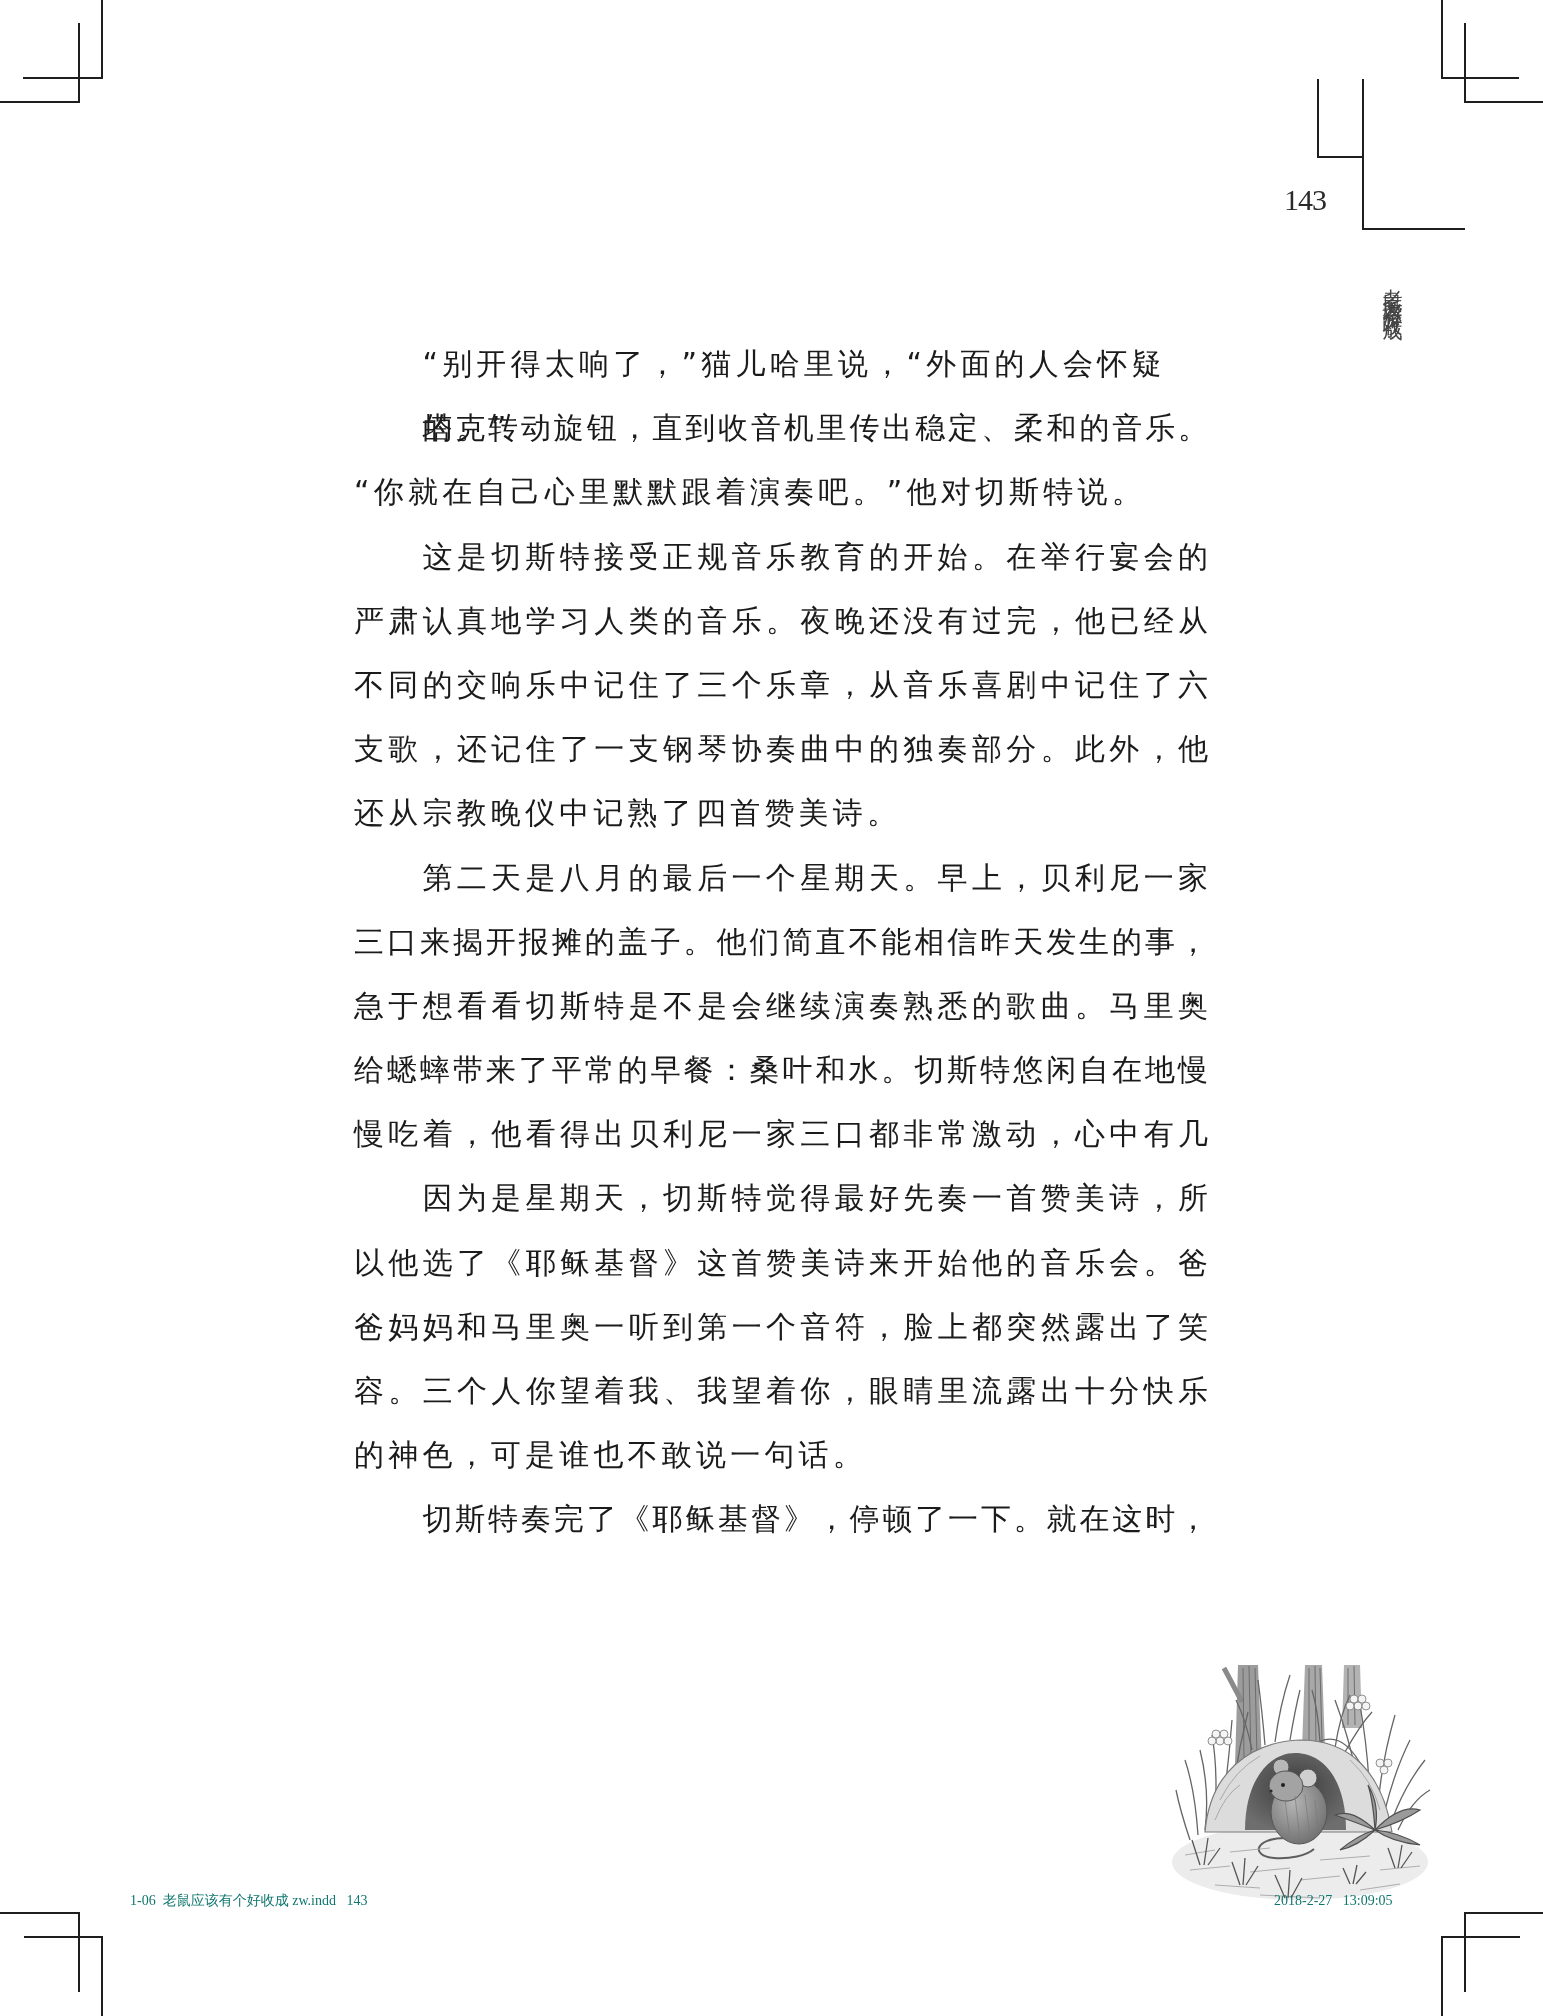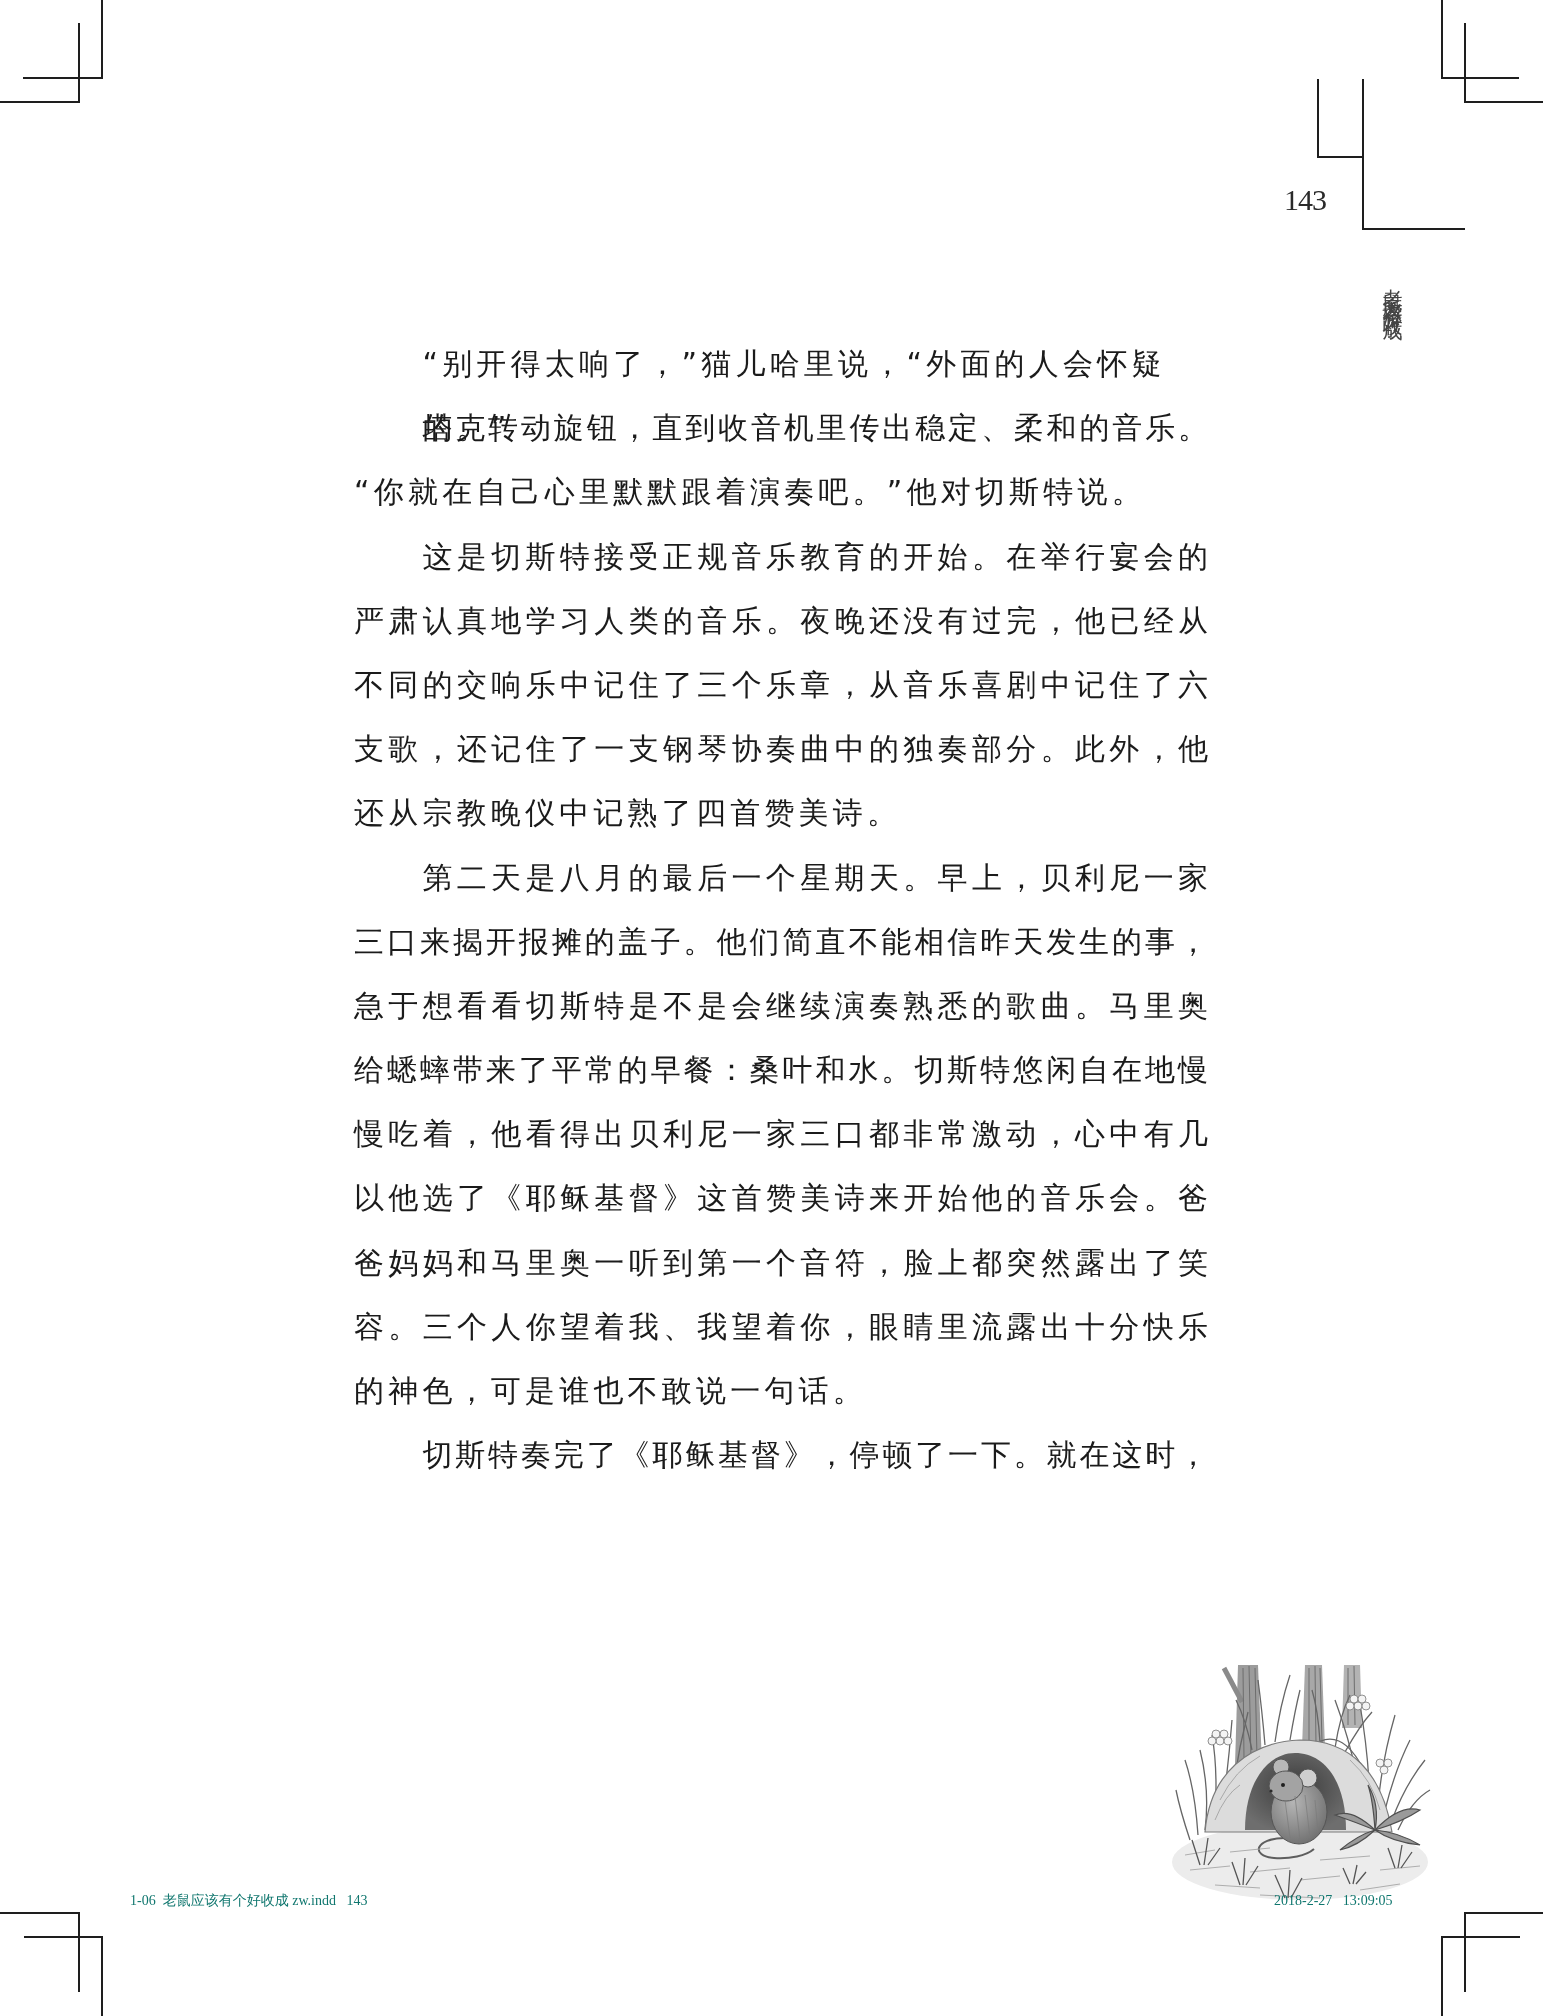--- a/index.html
+++ b/index.html
@@ -88,20 +88,21 @@
     <div class="ln last">还从宗教晚仪中记熟了四首赞美诗。</div>
   </div>
   <div>
     <div class="ln first">第二天是八月的最后一个星期天。早上，贝利尼一家</div>
     <div class="ln">三口来揭开报摊的盖子。他们简直不能相信昨天发生的事，</div>
     <div class="ln">急于想看看切斯特是不是会继续演奏熟悉的歌曲。马里奥</div>
     <div class="ln">给蟋蟀带来了平常的早餐：桑叶和水。切斯特悠闲自在地慢</div>
     <div class="ln">慢吃着，他看得出贝利尼一家三口都非常激动，心中有几</div>
   </div>
   <div>
+    <div class="ln first">因为是星期天，切斯特觉得最好先奏一首赞美诗，所</div>
     <div class="ln">以他选了《耶稣基督》这首赞美诗来开始他的音乐会。爸</div>
     <div class="ln">爸妈妈和马里奥一听到第一个音符，脸上都突然露出了笑</div>
     <div class="ln">容。三个人你望着我、我望着你，眼睛里流露出十分快乐</div>
     <div class="ln last">的神色，可是谁也不敢说一句话。</div>
   </div>
   <div>
     <div class="ln first">切斯特奏完了《耶稣基督》，停顿了一下。就在这时，</div>
   </div>
 </div>
 

